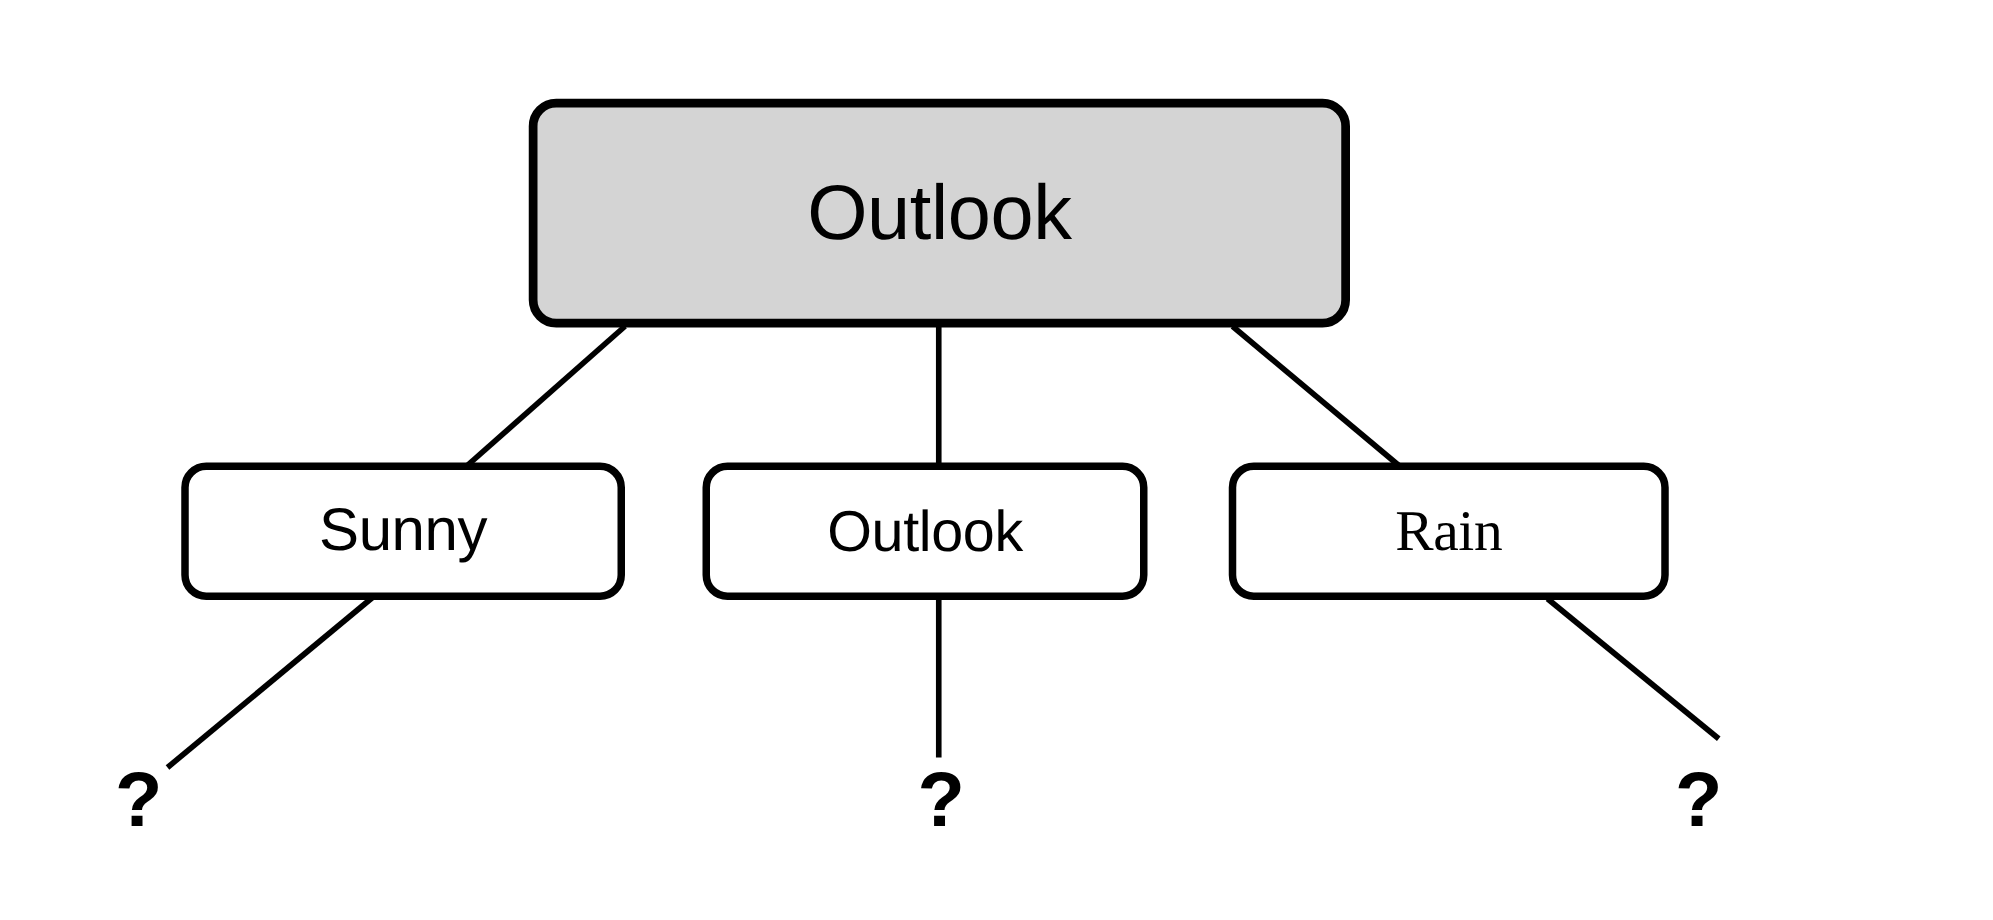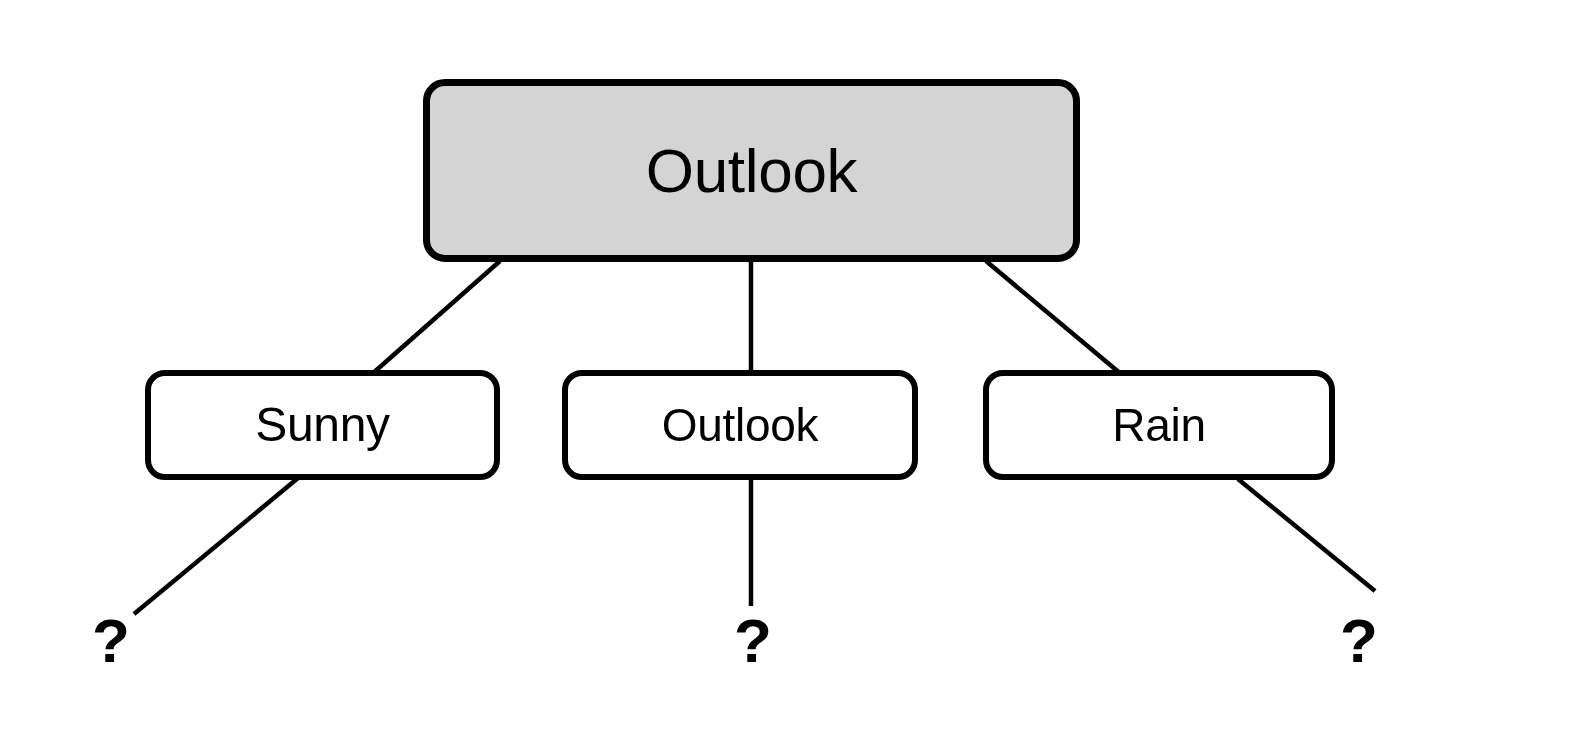--- a/index.html
+++ b/index.html
@@ -69,20 +69,21 @@
     width: 356px;
     height: 110px;
     font-size: 46px;
   }
   #node-rain {
     left: 983px;
     top: 322px;
     width: 352px;
     height: 110px;
     font-size: 46px;
+    font-family: Liberation Serif, serif;
   }
   .leaf-unknown {
     position: absolute;
     font-family: "Liberation Sans", sans-serif;
     font-weight: bold;
     font-size: 62px;
     line-height: 1;
     color: #000000;
     z-index: 3;
     white-space: nowrap;

